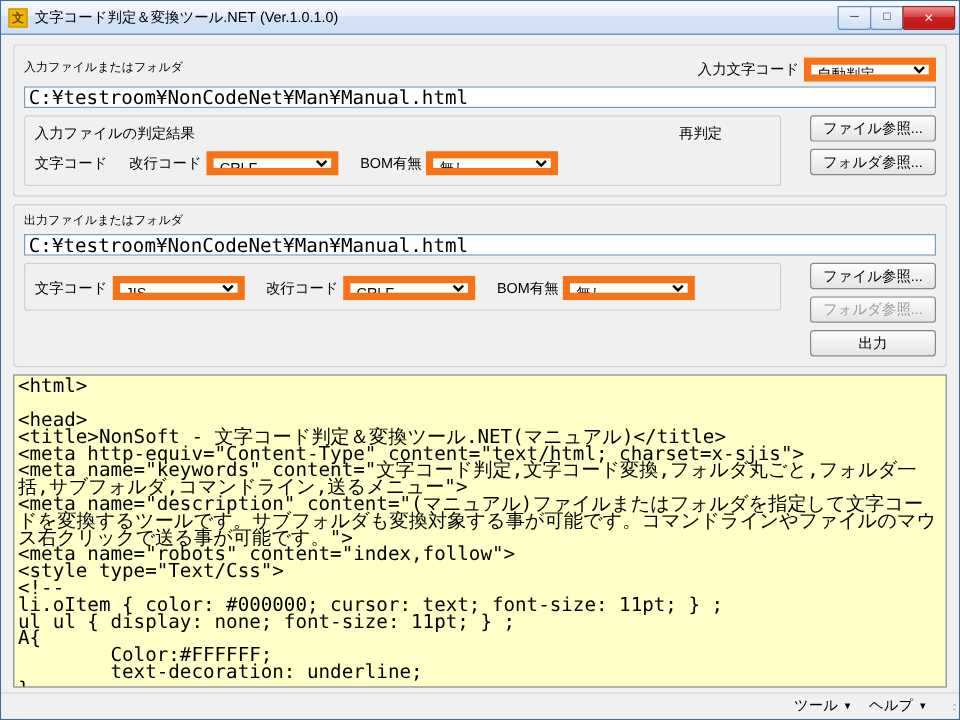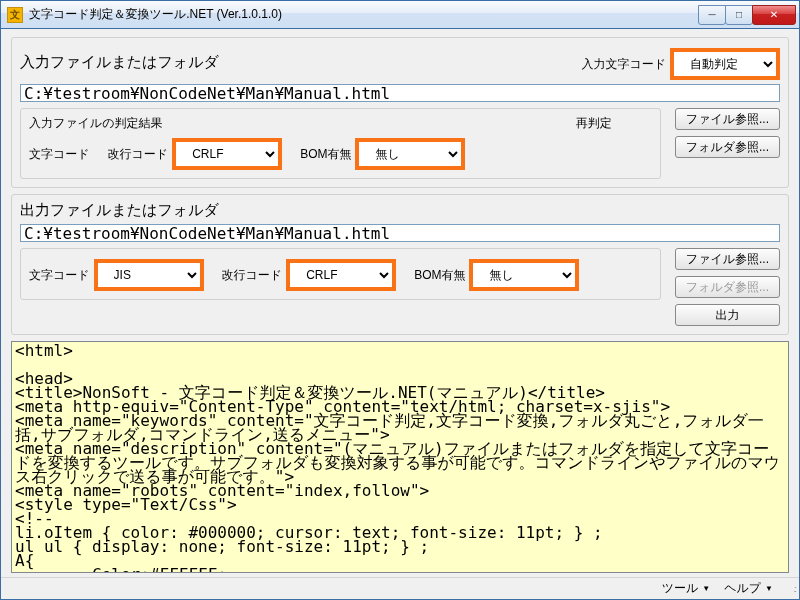--- a/index.html
+++ b/index.html
@@ -8,31 +8,31 @@
 .titlebar { height: 28px; background: linear-gradient(to bottom, #f8fafd 0%, #e6eef9 45%, #d4e2f4 46%, #cfe0f4 100%); display: flex; align-items: center; border-bottom: 1px solid #3a6ea5; }
 .titlebar-icon { width: 16px; height: 16px; margin: 0 6px; background: #f4b400; display: flex; align-items: center; justify-content: center; font-size: 10px; color: #6a4a00; font-weight: bold; border: 1px solid #c4920a; }
 .titlebar-text { flex: 1; font-size: 12px; color: #000; }
 .win-btns { display: flex; height: 20px; margin-right: 3px; gap: 0; }
 .win-btn { width: 28px; height: 20px; border: 1px solid #6a8db8; background: linear-gradient(to bottom, #f2f6fb, #cfe0f2); display: flex; align-items: center; justify-content: center; font-size: 10px; color: #334; border-radius: 0 0 3px 3px; margin-left: -1px; }
 .win-btn.close { width: 44px; background: linear-gradient(to bottom, #f08e8e, #d94040 45%, #c92020 46%, #c01818); color: #fff; border-color: #9a2020; }
 .win-btn.max { background: linear-gradient(to bottom, #f2f6fb, #cfe0f2); }
 .content { flex: 1; padding: 8px 10px 4px 10px; background: #f0f0f0; display: flex; flex-direction: column; gap: 6px; overflow: hidden; }
 .group { border: 1px solid #d0d0d0; border-radius: 3px; background: #f0f0f0; padding: 6px 8px 8px 8px; position: relative; }
 .group-title-row { display: flex; align-items: center; justify-content: space-between; font-size: 14px; margin-bottom: 4px; }
-.group-title { font-size: 15px; font-family: Liberation Serif, serif; }
+.group-title { font-size: 10px; font-family: Liberation Serif, serif; }
 .row { display: flex; align-items: center; gap: 4px; margin-top: 4px; }
 .textinput { flex: 1; height: 18px; border: 1px solid #7a9ebd; background: #fff; padding: 1px 3px; font-family: "MS Gothic", monospace; font-size: 16px; }
 .inner-group { border: 1px solid #d0d0d0; border-radius: 3px; padding: 6px 8px 8px 8px; margin-top: 6px; }
 .inner-title-row { display: flex; justify-content: space-between; font-size: 12px; margin-bottom: 6px; }
 .field-label { font-size: 12px; white-space: nowrap; }
-.select { height: 32px; border: 4px solid #f97316; background: #fff; font-size: 12px; padding: 0 12px; }
+.select { height: 20px; border: 6px solid #f97316; background: #fff; font-size: 12px; padding: 0 1px; }
 .btn { height: 22px; border: 1px solid #888; background: linear-gradient(to bottom, #fdfdfd, #e4e4e4); border-radius: 3px; padding: 0 10px; font-size: 12px; white-space: nowrap; display: flex; align-items: center; justify-content: center; }
 .btn.disabled { color: #9a9a9a; }
 .right-btns { display: flex; flex-direction: column; gap: 6px; }
-.input-grid { display: flex; gap: 14px; align-items: flex-start; }
+.input-grid { display: flex; gap: 24px; align-items: flex-start; }
 .input-left { flex: 1; }
 .preview { flex: 1; border: 1px solid #828790; background: #ffffc8; font-family: "MS Gothic", monospace; font-size: 16px; padding: 2px 3px; white-space: pre-wrap; line-height: 14px; overflow: hidden; }
 .statusbar { height: 22px; background: #f0f0f0; border-top: 1px solid #d4d4d4; display: flex; justify-content: flex-end; align-items: center; padding: 0 4px; font-size: 12px; gap: 2px; }
 .status-item { padding: 0 6px; display: flex; align-items: center; gap: 4px; }
 .drop-arrow { font-size: 8px; }
 .checkbox { display: inline-flex; align-items: center; gap: 4px; color: #9a9a9a; }
 .checkbox input { accent-color: #888; }
 .grip { width: 14px; text-align: right; color: #a0a0a0; letter-spacing: -2px; line-height: 6px; font-size: 9px; }
 </style>
 </head>

